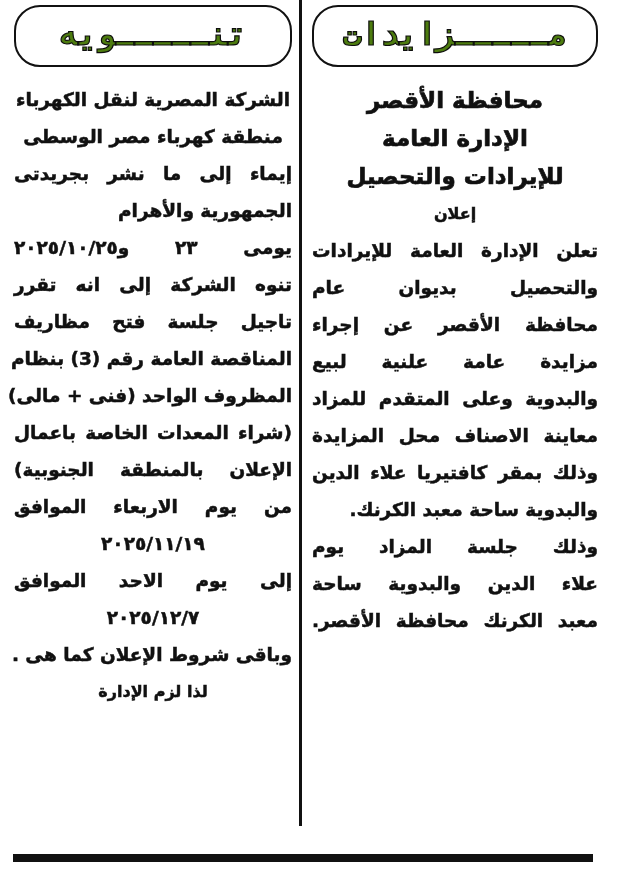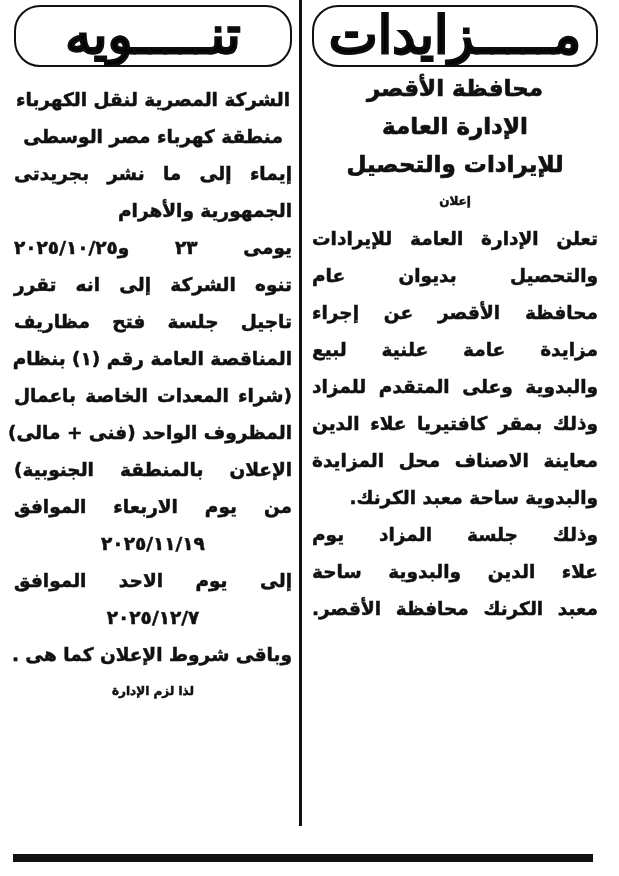--- a/index.html
+++ b/index.html
@@ -55,30 +55,30 @@
     margin-top: 5px;
     height: 62px;
     border: 2.5px solid #111111;
     border-radius: 26px;
     display: flex;
     align-items: center;
     justify-content: center;
     box-sizing: border-box;
   }
   .header-pill span {
-    font-family: Liberation Serif, serif;
+    font-family: Liberation Mono, monospace;
     font-weight: 900;
-    font-size: 52px;
+    font-size: 31px;
     letter-spacing: 0;
     line-height: 1;
-    color: #000000;
+    color: #4d7c0f;
     -webkit-text-stroke: 1.2px #0d0d0d;
   }
   .lines {
-    margin-top: 2px;
+    margin-top: 14px;
   }
   .line {
     font-family: "DejaVu Sans", sans-serif;
     font-weight: bold;
     font-size: 18.5px;
     line-height: 37px;
     height: 37px;
     white-space: nowrap;
     text-align: justify;
     text-align-last: justify;
@@ -88,21 +88,21 @@
     text-align: center;
     text-align-last: center;
   }
   .line.title {
     font-size: 23px;
     line-height: 38px;
     height: 38px;
     -webkit-text-stroke: 0.7px #111111;
   }
   .line.small-title {
-    font-size: 12px;
+    font-size: 16px;
   }
   .line.right-align {
     text-align: left;
     text-align-last: right;
   }
   .col-left .lines {
     margin-top: 14px;
   }
 </style>
 </head>
@@ -117,22 +117,22 @@
     <div class="lines">
       <div class="line center title">محافظة الأقصر</div>
       <div class="line center title">الإدارة العامة</div>
       <div class="line center title">للإيرادات والتحصيل</div>
       <div class="line center small-title">إعلان</div>
       <div class="line">تعلن الإدارة العامة للإيرادات</div>
       <div class="line">والتحصيل بديوان عام</div>
       <div class="line">محافظة الأقصر عن إجراء</div>
       <div class="line">مزايدة عامة علنية لبيع</div>
       <div class="line">والبدوية وعلى المتقدم للمزاد</div>
+      <div class="line">معاينة الاصناف محل المزايدة</div>
       <div class="line">وذلك بمقر كافتيريا علاء الدين</div>
-      <div class="line">معاينة الاصناف محل المزايدة</div>
       <div class="line right-align">والبدوية ساحة معبد الكرنك.</div>
       <div class="line">وذلك جلسة المزاد يوم</div>
       <div class="line">علاء الدين والبدوية ساحة</div>
       <div class="line">معبد الكرنك محافظة الأقصر.</div>
     </div>
   </div>
 
   <div class="divider"></div>
 
   <div class="column col-left">
@@ -140,23 +140,23 @@
       <span>تنـــــويه</span>
     </div>
     <div class="lines">
       <div class="line center">الشركة المصرية لنقل الكهرباء</div>
       <div class="line center">منطقة كهرباء مصر الوسطى</div>
       <div class="line">إيماء إلى ما نشر بجريدتى</div>
       <div class="line right-align">الجمهورية والأهرام</div>
       <div class="line">يومى ٢٣ و٢٠٢٥/١٠/٢٥</div>
       <div class="line">تنوه الشركة إلى انه تقرر</div>
       <div class="line">تاجيل جلسة فتح مظاريف</div>
-      <div class="line">المناقصة العامة رقم (١) بنظام</div>
+      <div class="line">المناقصة العامة رقم (3) بنظام</div>
+      <div class="line">المظروف الواحد (فنى + مالى)</div>
       <div class="line">(شراء المعدات الخاصة باعمال</div>
-      <div class="line">المظروف الواحد (فنى + مالى)</div>
       <div class="line">الإعلان بالمنطقة الجنوبية)</div>
       <div class="line">من يوم الاربعاء الموافق</div>
       <div class="line center">٢٠٢٥/١١/١٩</div>
       <div class="line">إلى يوم الاحد الموافق</div>
       <div class="line center">٢٠٢٥/١٢/٧</div>
       <div class="line">وباقى شروط الإعلان كما هى .</div>
       <div class="line center small-title">لذا لزم الإدارة</div>
     </div>
   </div>
 

